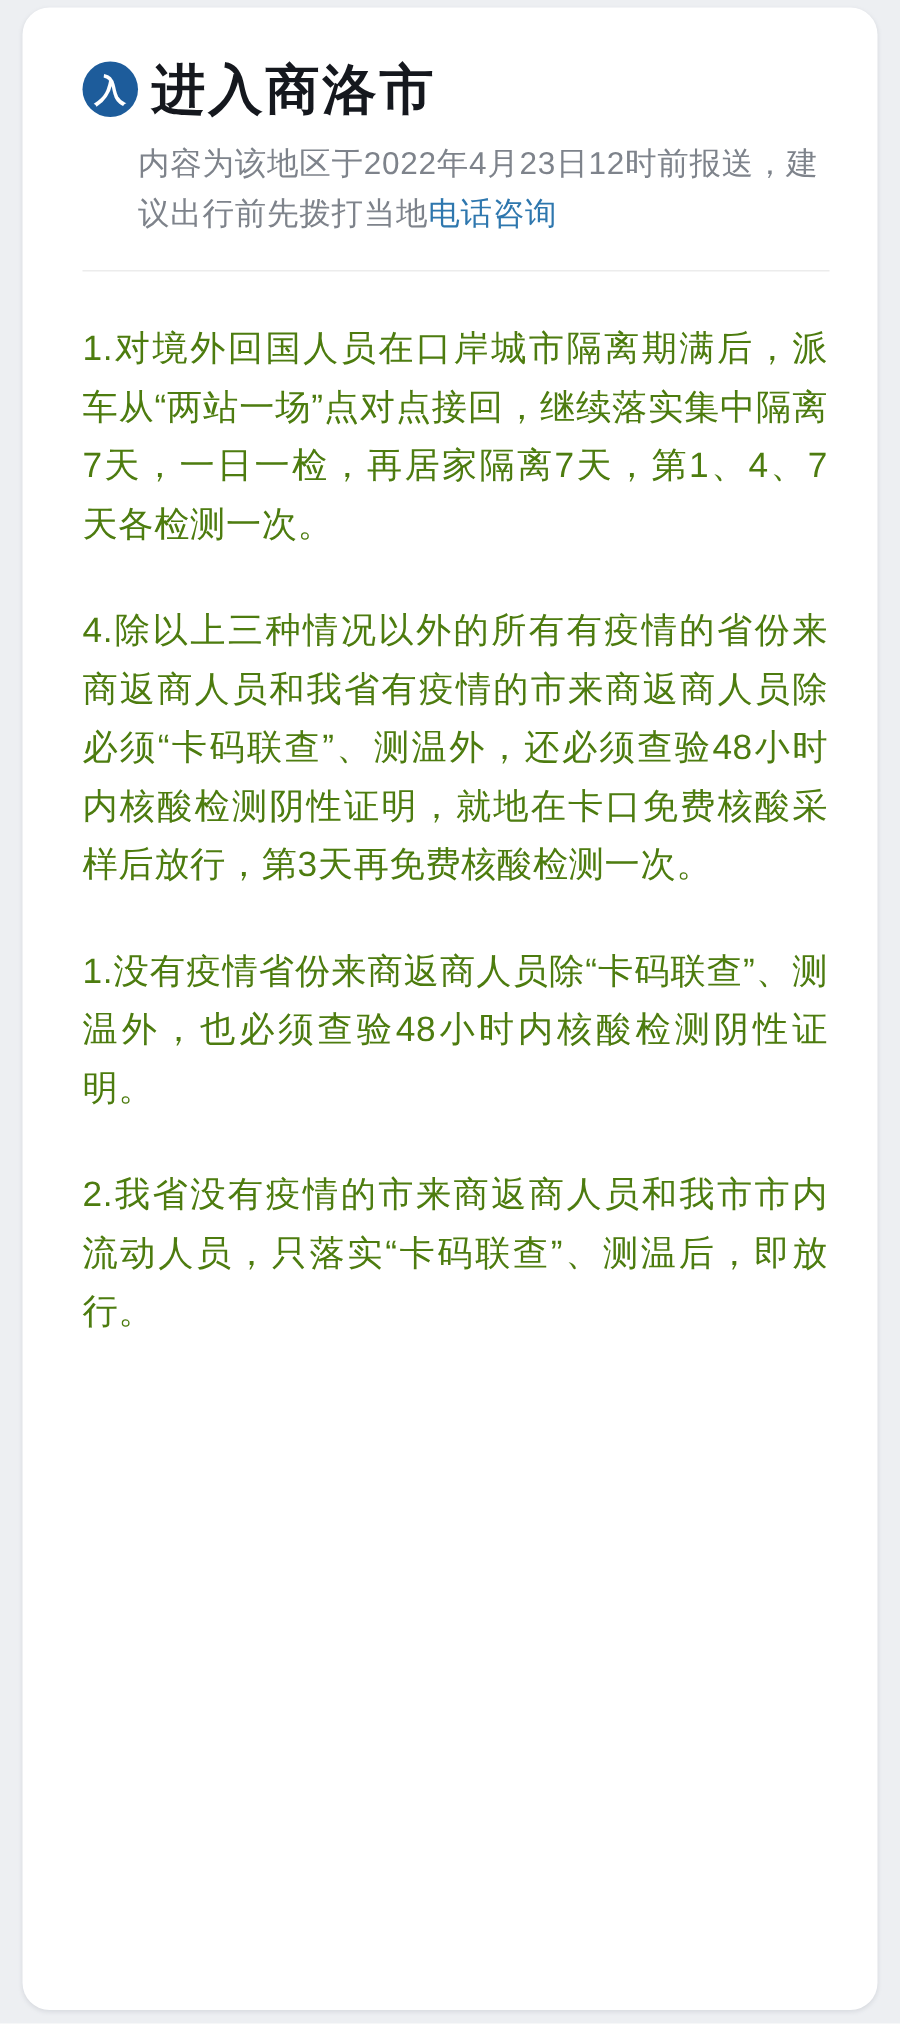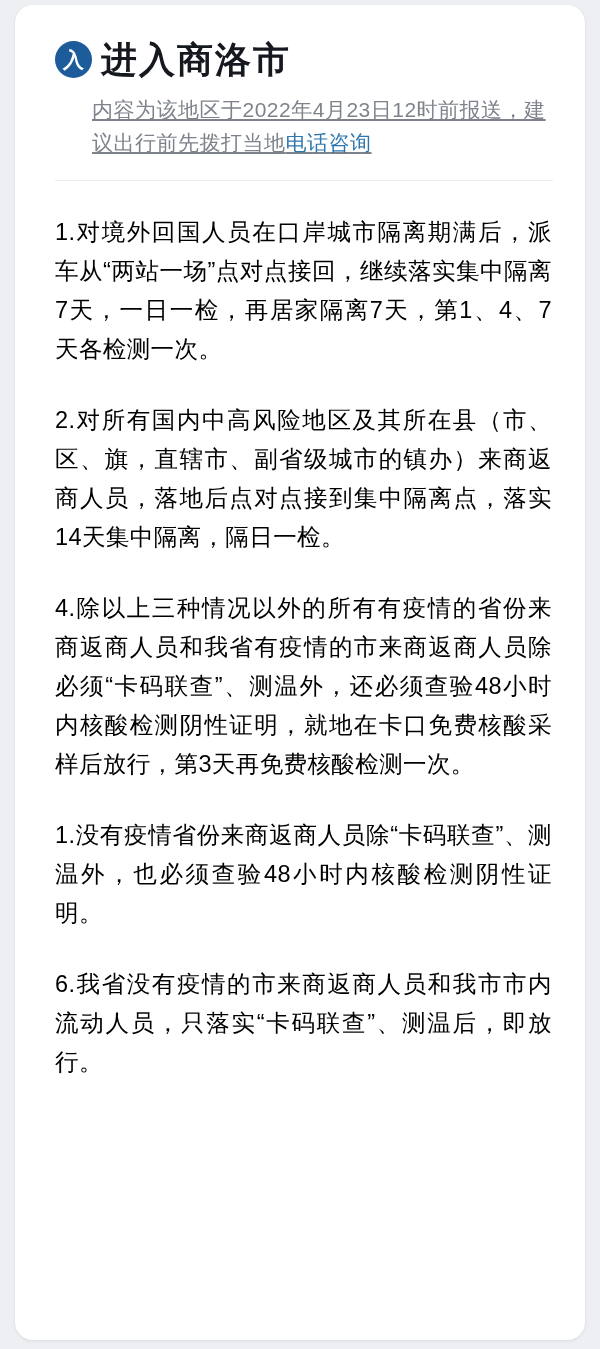--- a/index.html
+++ b/index.html
@@ -49,39 +49,38 @@
     color: #15181e;
     letter-spacing: 2px;
   }
   .note {
     margin: 15px 0 0 37px;
     width: 468px;
     font-size: 21px;
     line-height: 33px;
     color: #7e838b;
     letter-spacing: 0.5px;
-    text-decoration: underline;
   }
   .note a {
     color: #2e77ae;
     text-decoration: none;
   }
   .divider {
     margin-top: 21px;
     width: 498px;
     height: 1px;
     background: #ececec;
   }
   .policy-list { margin-top: 0; }
   .policy {
     margin-top: 32px;
     width: 497px;
     font-size: 23.5px;
     line-height: 39px;
-    color: #000000;
+    color: #4d7c0f;
     letter-spacing: 0.4px;
     text-align: justify;
     text-justify: inter-ideograph;
   }
 </style>
 </head>
 <body>
 
 <div class="card">
 
@@ -91,19 +90,18 @@
     </div>
     <h1 class="title">进入商洛市</h1>
   </div>
 
   <p class="note"><span>内容为该地区于2022年4月23日12时前报送，建议出行前先拨打当地</span><a href="#">电话咨询</a></p>
 
   <div class="divider"></div>
 
   <div class="policy-list">
     <p class="policy">1.对境外回国人员在口岸城市隔离期满后，派车从“两站一场”点对点接回，继续落实集中隔离7天，一日一检，再居家隔离7天，第1、4、7天各检测一次。</p>
-    <p class="policy">2.对所有国内中高风险地区及其所在县（市、区、旗，直辖市、副省级城市的镇办）来商返商人员，落地后点对点接到集中隔离点，落实14天集中隔离，隔日一检。</p>
     <p class="policy">4.除以上三种情况以外的所有有疫情的省份来商返商人员和我省有疫情的市来商返商人员除必须“卡码联查”、测温外，还必须查验48小时内核酸检测阴性证明，就地在卡口免费核酸采样后放行，第3天再免费核酸检测一次。</p>
     <p class="policy">1.没有疫情省份来商返商人员除“卡码联查”、测温外，也必须查验48小时内核酸检测阴性证明。</p>
-    <p class="policy">6.我省没有疫情的市来商返商人员和我市市内流动人员，只落实“卡码联查”、测温后，即放行。</p>
+    <p class="policy">2.我省没有疫情的市来商返商人员和我市市内流动人员，只落实“卡码联查”、测温后，即放行。</p>
   </div>
 
 </div>
 
 </body></html>

